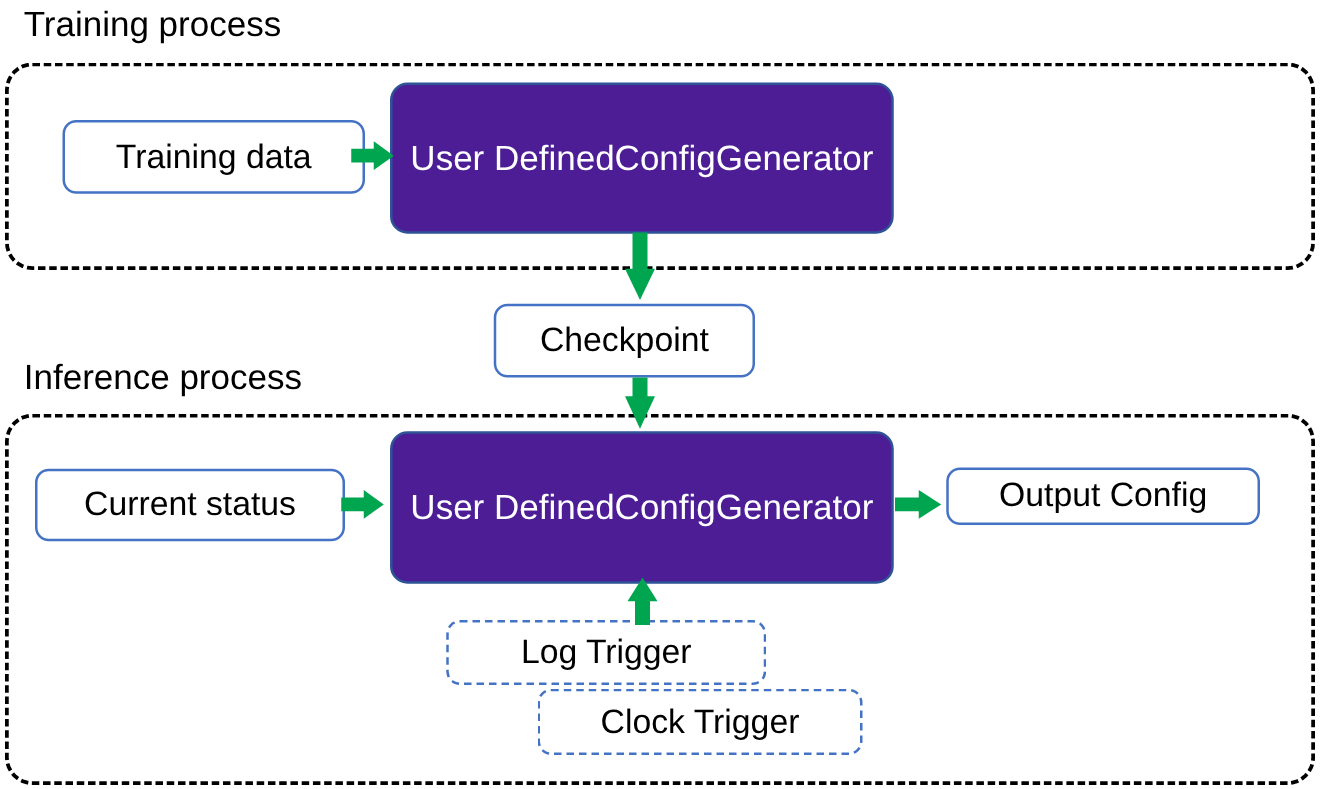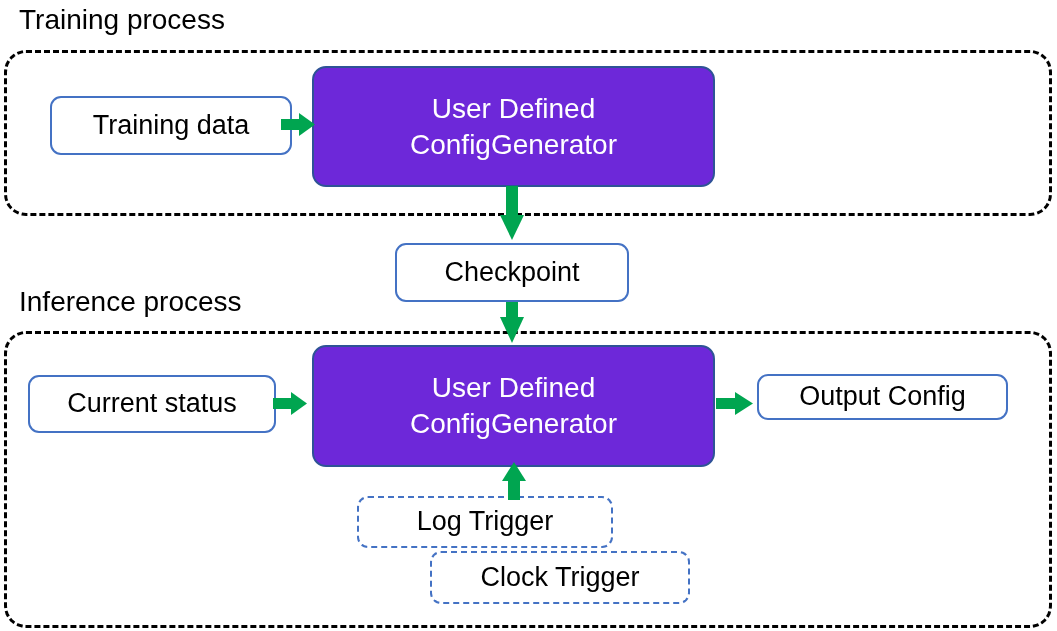--- a/index.html
+++ b/index.html
@@ -51,33 +51,33 @@
     border-radius: 11px;
     display: flex;
     align-items: center;
     justify-content: center;
     color: #000000;
     font-size: 27px;
     line-height: 1.15;
     white-space: nowrap;
   }
   #node-training-data  { left: 50px;  top: 96px;  width: 242px; height: 59px; }
-  #node-checkpoint     { left: 395px; top: 243px; width: 234px; height: 59px; }
+  #node-checkpoint     { left: 395px; top: 243px; width: 209px; height: 59px; }
   #node-current-status { left: 28px;  top: 375px; width: 248px; height: 58px; align-items: center; }
   #node-output-config  { left: 757px; top: 374px; width: 251px; height: 46px; }
 
   
   .node-blue {
     position: absolute;
     box-sizing: border-box;
-    background: #6d28d9;
+    background: #4c1d95;
     border: 2px solid #2E5396;
     border-radius: 14px;
     display: flex;
-    flex-direction: column;
+    flex-direction: row;
     align-items: center;
     justify-content: center;
     color: #ffffff;
     font-size: 28px;
     line-height: 1.28;
     text-align: center;
     white-space: nowrap;
   }
   #node-udcg-training  { left: 312px; top: 66px;  width: 403px; height: 121px; }
   #node-udcg-inference { left: 312px; top: 345px; width: 403px; height: 122px; }

